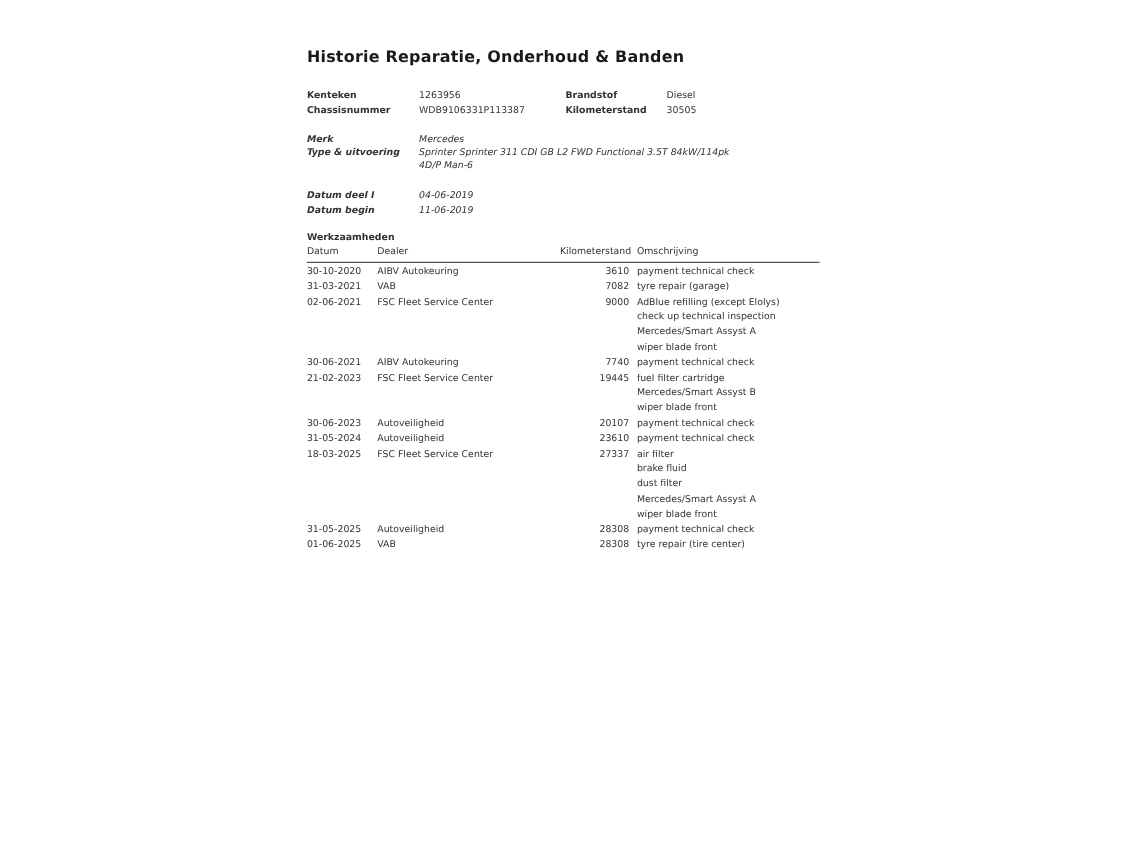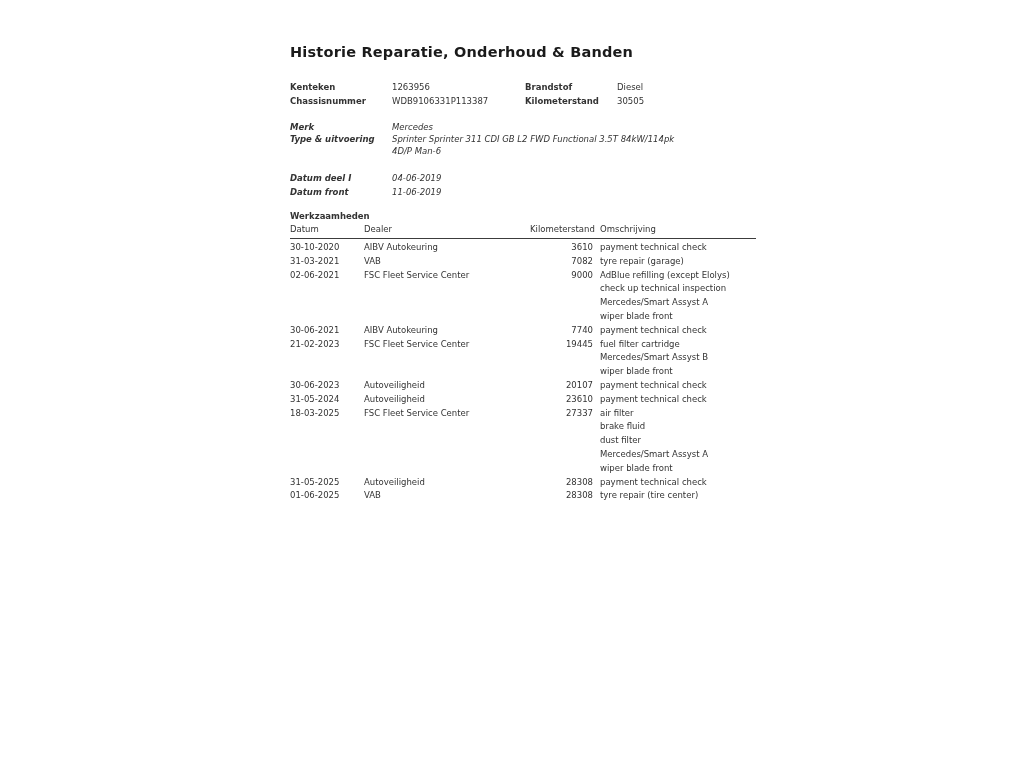--- a/index.html
+++ b/index.html
@@ -8,21 +8,21 @@
     background: #ffffff;
   }
   body {
     width: 1024px;
     height: 768px;
     overflow: hidden;
     position: relative;
   }
   .page {
     position: absolute;
-    left: 290px;
+    left: 279px;
     top: 44px;
     width: 480px;
     font-family: "DejaVu Sans", "Liberation Sans", sans-serif;
     font-size: 8.5px;
     color: #333333;
   }
   .title {
     margin: 0;
     font-size: 14.5px;
     line-height: 16px;
@@ -59,21 +59,21 @@
   }
   .wtable { margin-top: 1px; width: 466px; }
   .thead {
     display: flex;
     line-height: 11px;
     padding-bottom: 3px;
     border-bottom: 1px solid #3c3c3c;
   }
   .tbody { padding-top: 2px; }
   .trow { display: flex; line-height: 13.8px; }
-  .c1 { width: 74px; flex: none; }
+  .c1 { width: 64px; flex: none; }
   .c2 { width: 166px; flex: none; }
   .c3 { width: 63px; flex: none; text-align: right; }
   .c4 { margin-left: 7px; flex: 1; }
   .c4 div { line-height: 13.8px; }
 </style>
 </head>
 <body>
 
 <div class="page">
 
@@ -93,21 +93,21 @@
   <div class="kv-grid2 g2">
     <div class="lbl">Merk</div>
     <div>Mercedes</div>
     <div class="lbl lbl-top">Type &amp; uitvoering</div>
     <div class="val-long">Sprinter Sprinter 311 CDI GB L2 FWD Functional 3.5T 84kW/114pk 4D/P Man-6</div>
   </div>
 
   <div class="kv-grid2 g3">
     <div class="lbl">Datum deel I</div>
     <div>04-06-2019</div>
-    <div class="lbl">Datum front</div>
+    <div class="lbl">Datum begin</div>
     <div>11-06-2019</div>
   </div>
 
   <h2 class="heading2">Werkzaamheden</h2>
 
   <div class="wtable">
     <div class="thead">
       <div class="c1">Datum</div>
       <div class="c2">Dealer</div>
       <div class="c3">Kilometerstand</div>

